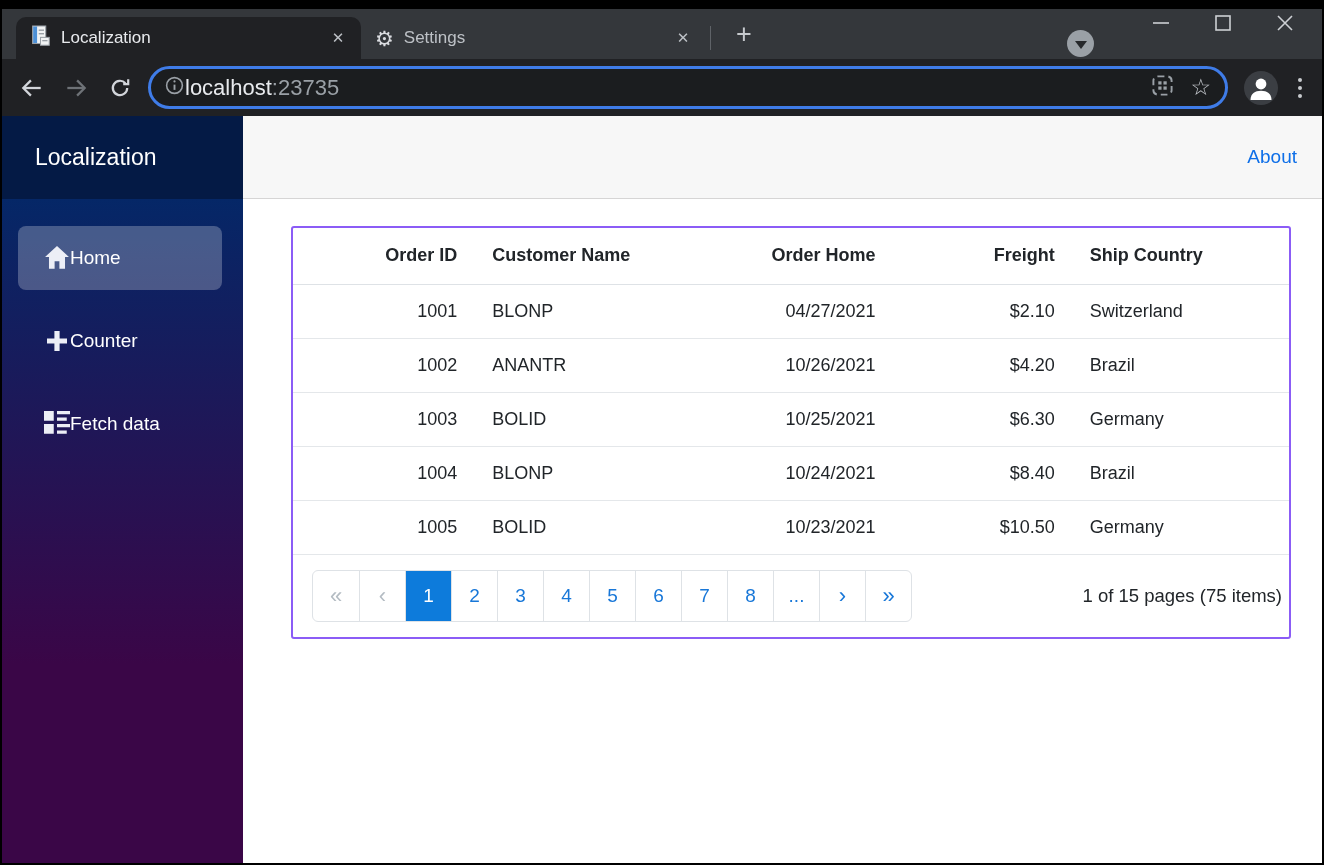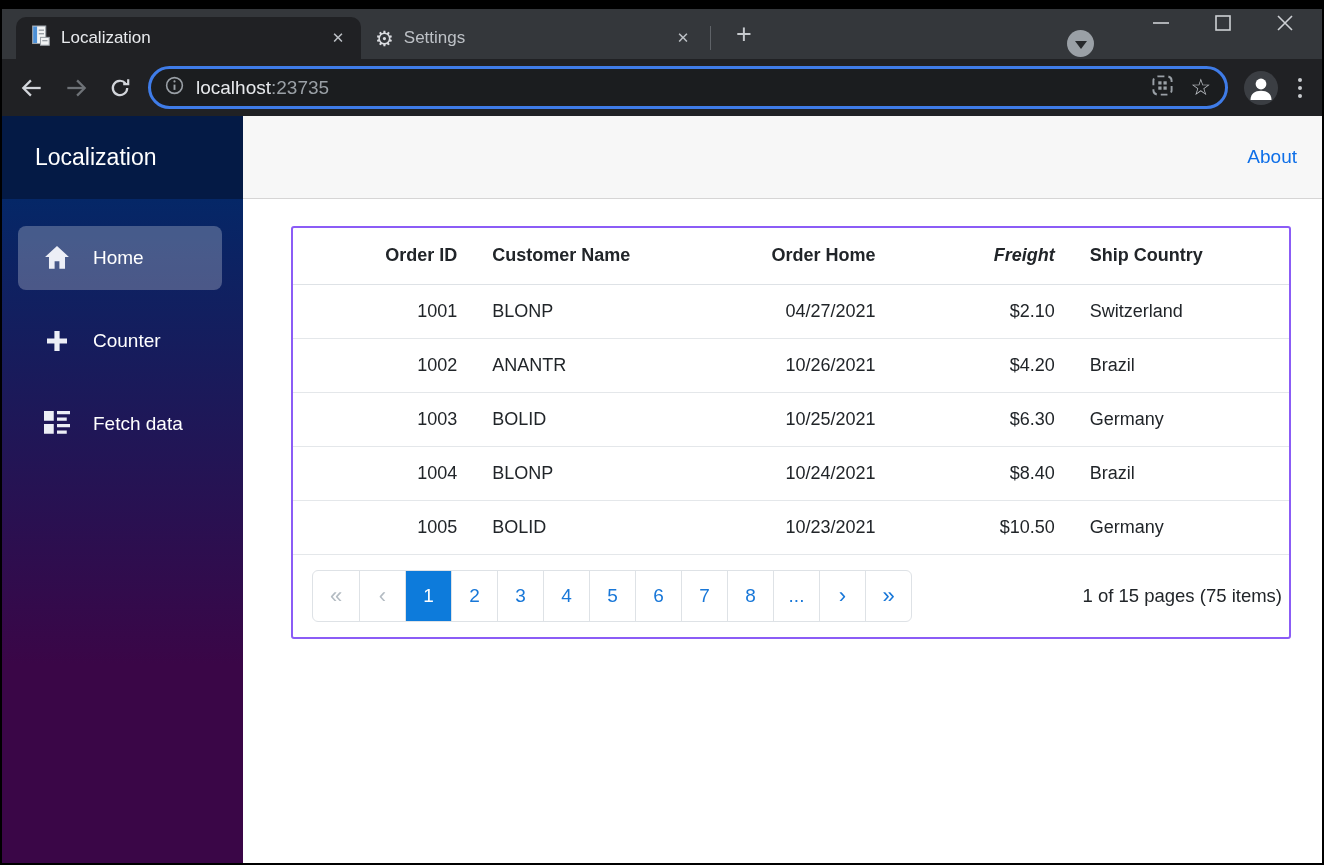--- a/index.html
+++ b/index.html
@@ -32,57 +32,57 @@
                border-top:8px solid #26282b; margin-top:2px; }
   .win-controls{ position:absolute; right:6px; top:3px; display:flex; }
   .win-btn{ width:62px; height:36px; display:flex; align-items:center; justify-content:center; cursor:pointer; }
 
   .toolbar{ height:57px; background:#202124; display:flex; align-items:center; padding:0 10px 0 8px; }
   .nav-btn{ width:44px; height:44px; display:flex; align-items:center; justify-content:center;
             border-radius:50%; cursor:pointer; flex:0 0 auto; }
   .omnibox{ flex:1; height:43px; margin:0 12px 0 6px; background:#1b1d1f;
             border:3px solid #3f7ce8; border-radius:24px;
             display:flex; align-items:center; padding:0 14px 0 13px; }
-  .url-text{ font-size:19px; margin-left:11px; white-space:nowrap; }
+  .url-text{ font-size:22px; margin-left:0; white-space:nowrap; }
   .url-host{ color:#e8eaed; font-weight:500; }
   .url-port{ color:#9aa0a6; }
   .omni-right{ margin-left:auto; display:flex; align-items:center; gap:16px; }
   .star-icon{ color:#c3c7cc; font-size:23px; line-height:1; cursor:pointer; }
   .avatar{ width:34px; height:34px; border-radius:50%; overflow:hidden; background:#3b3e43;
            flex:0 0 auto; margin:0 10px 0 4px; cursor:pointer; }
   .kebab{ display:flex; flex-direction:column; gap:4px; padding:6px 10px; cursor:pointer; }
   .kebab span{ width:4px; height:4px; border-radius:50%; background:#c8cbcf; }
 
   
   .app{ flex:1; display:flex; overflow:hidden; background:#fff; }
 
   .sidebar{ width:241px; flex:0 0 auto; display:flex; flex-direction:column; }
   .brand-row{ height:83px; flex:0 0 auto; background:#041a45; display:flex; align-items:center;
               padding-left:33px; color:#fff; font-size:23px; }
   .side-nav{ flex:1; background-image:linear-gradient(180deg, rgb(5,39,103) 0%, #3a0647 70%);
              padding-top:27px; }
   .nav-item{ height:64px; margin:0 21px 19px 16px; border-radius:8px; display:flex; align-items:center;
-             padding-left:26px; gap:23px; color:#fff; font-size:19px; cursor:pointer; }
+             padding-left:26px; color:#fff; font-size:19px; cursor:pointer; }
   .nav-item.active{ background:rgba(255,255,255,0.25); }
   .nav-item .nicon{ width:26px; display:flex; justify-content:center; }
 
   .main{ flex:1; display:flex; flex-direction:column; overflow:hidden; }
   .top-row{ height:83px; flex:0 0 auto; background:#f7f7f7; border-bottom:1px solid #d6d5d5;
             display:flex; align-items:center; justify-content:flex-end; padding-right:25px; }
   .about-link{ color:#0e6fe8; font-size:19px; text-decoration:none; cursor:pointer;text-align:right; }
 
   .content{ flex:1; padding:27px 31px 0 48px; overflow:auto; }
   .grid-card{ border:2px solid #8b5cf6; border-radius:3px; background:#fff; }
   table.grid{ width:100%; border-collapse:collapse; font-size:18px; color:#212529; }
   table.grid th{ height:56px; font-weight:700; border-bottom:1px solid #dee2e6; }
   table.grid td{ height:54px; border-bottom:1px solid #e4e7ea; }
   table.grid th, table.grid td{ padding:0 15px 0 20px; }
   .al-r{ text-align:right; }
   .al-l{ text-align:left; }
-  .c1{ width:18%; } .c2{ width:18%; } .c3{ width:24%; } .c4{ width:18%;font-style:italic; } .c5{ width:22%; }
+  .c1{ width:18%; } .c2{ width:18%; } .c3{ width:24%; } .c4{ width:18%; } .c5{ width:22%; }
 
   .pager-row{ display:flex; align-items:center; justify-content:space-between;
               padding:15px 7px 15px 19px; }
   .pager{ display:flex; border:1px solid #dee2e6; border-radius:6px; overflow:hidden; background:#fff; }
   .page-cell{ width:46px; height:50px; display:flex; align-items:center; justify-content:center;
               font-size:19px; color:#1877d8; border-left:1px solid #dee2e6; cursor:pointer; }
   .page-cell:first-child{ border-left:none; }
   .page-cell.arrow{ font-size:22px; }
   .page-cell.disabled{ color:#b4bcc3; cursor:default; }
   .page-cell.current{ background:#0d7bdb; color:#fff; font-weight:400; }

